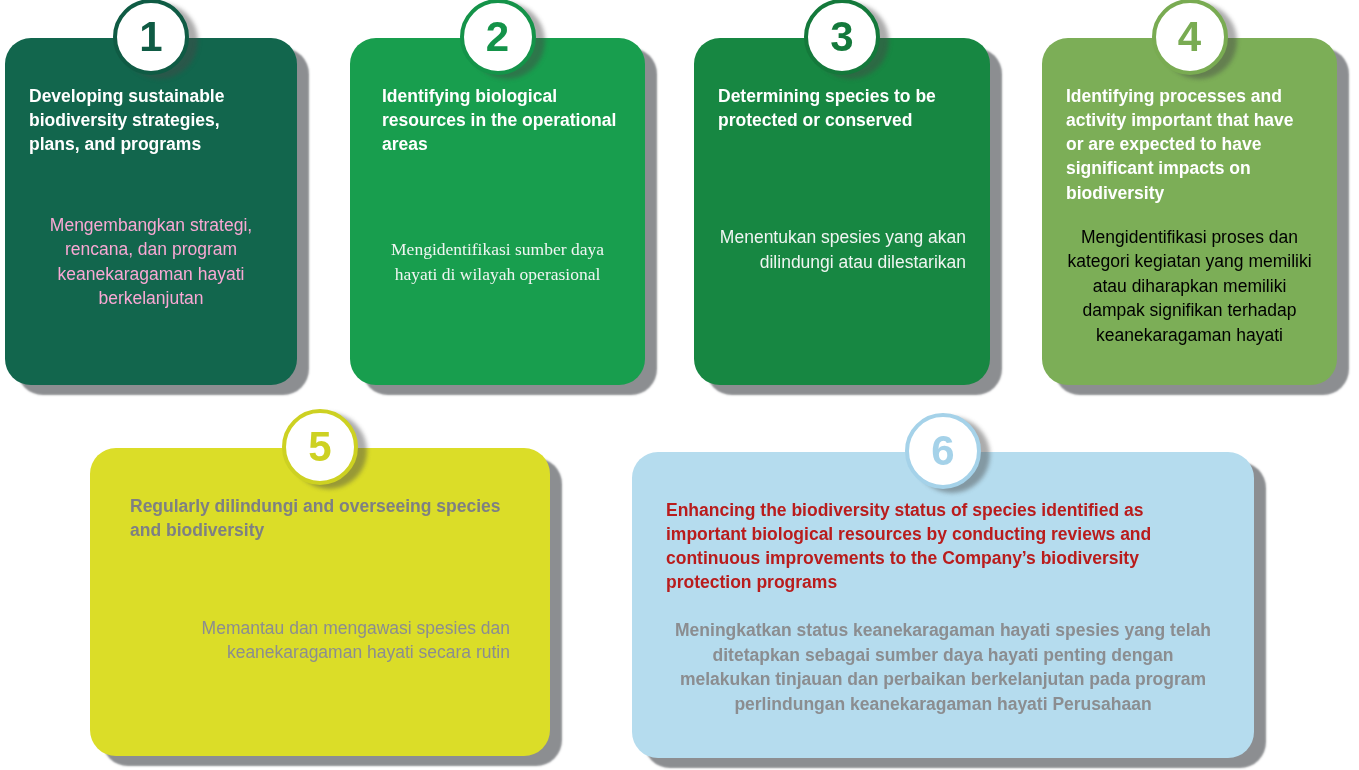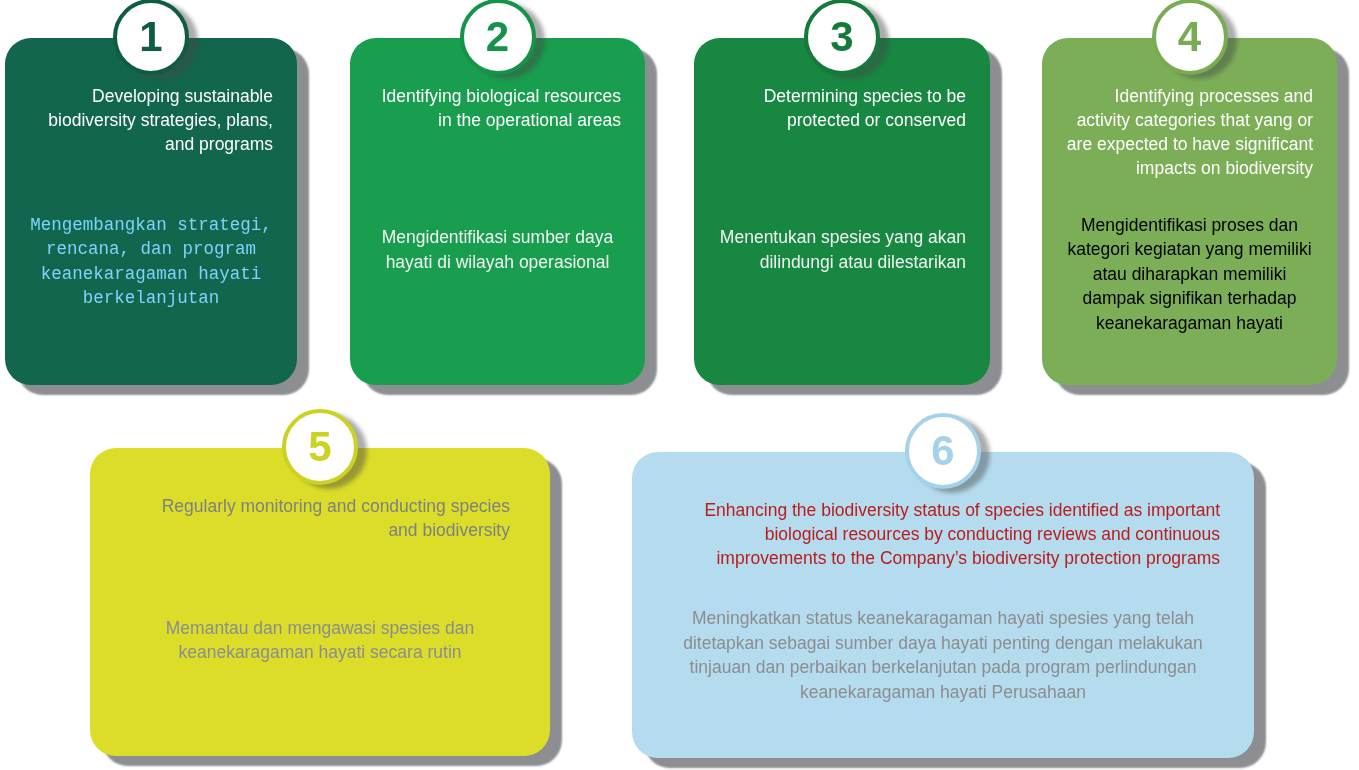--- a/index.html
+++ b/index.html
@@ -38,22 +38,22 @@
     align-items: center;
     justify-content: center;
     font-size: 42px;
     font-weight: 700;
     line-height: 1;
     box-shadow: 9px 4px 4px rgba(70, 70, 70, 0.45);
   }
   .card-title {
     margin: 0;
     font-size: 17.5px;
-    font-weight: 400;
-    text-align: right;
+    font-weight: 700;
+    text-align: left;
     line-height: 1.38;
   }
   .card-body {
     margin: auto 0;
     font-size: 17.5px;
     font-weight: 400;
     text-align: center;
     line-height: 1.4;
   }
   
@@ -67,56 +67,56 @@
 </head>
 <body>
 
 <div class="canvas">
 
   <section class="card card-pos-1" style="background: rgb(18, 102, 77);">
     <div class="badge" style="border-color: rgb(15, 91, 68); color: rgb(15, 91, 68);">
       <span>1</span>
     </div>
     <h3 class="card-title" style="color: rgb(255, 255, 255);">Developing sustainable biodiversity strategies, plans, and programs</h3>
-    <p class="card-body" style="color: #7dd3fc; font-family: Liberation Mono, monospace;">Mengembangkan strategi, rencana, dan program keanekaragaman hayati berkelanjutan</p>
+    <p class="card-body" style="color: #f9a8d4;">Mengembangkan strategi, rencana, dan program keanekaragaman hayati berkelanjutan</p>
   </section>
 
   <section class="card card-pos-2" style="background: rgb(24, 158, 78);">
     <div class="badge" style="border-color: rgb(20, 147, 73); color: rgb(20, 147, 73);">
       <span>2</span>
     </div>
-    <h3 class="card-title" style="color: rgb(255, 255, 255);">Identifying biological resources in the operational areas</h3>
-    <p class="card-body" style="color: rgb(240, 245, 242);">Mengidentifikasi sumber daya hayati di wilayah operasional</p>
+    <h3 class="card-title" style="color: rgb(255, 255, 255); margin-left: 8px;">Identifying biological resources in the operational areas</h3>
+    <p class="card-body" style="color: rgb(240, 245, 242); font-family: Liberation Serif, serif;">Mengidentifikasi sumber daya hayati di wilayah operasional</p>
   </section>
 
   <section class="card card-pos-3" style="background: rgb(23, 135, 66);">
     <div class="badge" style="border-color: rgb(20, 121, 59); color: rgb(20, 121, 59);">
       <span>3</span>
     </div>
     <h3 class="card-title" style="color: #ffffff;">Determining species to be protected or conserved</h3>
     <p class="card-body" style="color: rgb(240, 245, 242); text-align: right;">Menentukan spesies yang akan dilindungi atau dilestarikan</p>
   </section>
 
   <section class="card card-pos-4" style="background: rgb(124, 174, 87);">
     <div class="badge" style="border-color: rgb(121, 171, 82); color: rgb(121, 171, 82);">
       <span>4</span>
     </div>
-    <h3 class="card-title" style="color: rgb(255, 255, 255);">Identifying processes and activity categories that yang or are expected to have significant impacts on biodiversity</h3>
+    <h3 class="card-title" style="color: rgb(255, 255, 255);">Identifying processes and activity important that have or are expected to have significant impacts on biodiversity</h3>
     <p class="card-body" style="color: #000000;">Mengidentifikasi proses dan kategori kegiatan yang memiliki atau diharapkan memiliki dampak signifikan terhadap keanekaragaman hayati</p>
   </section>
 
   <section class="card card-pos-5" style="background: rgb(219, 221, 40);">
     <div class="badge" style="border-color: rgb(205, 209, 34); color: rgb(205, 209, 34);">
       <span>5</span>
     </div>
-    <h3 class="card-title" style="color: rgb(126, 128, 131);">Regularly monitoring and conducting species and biodiversity</h3>
-    <p class="card-body" style="color: rgb(139, 141, 144);">Memantau dan mengawasi spesies dan keanekaragaman hayati secara rutin</p>
+    <h3 class="card-title" style="color: rgb(126, 128, 131);">Regularly dilindungi and overseeing species and biodiversity</h3>
+    <p class="card-body" style="color: rgb(139, 141, 144); text-align: right;">Memantau dan mengawasi spesies dan keanekaragaman hayati secara rutin</p>
   </section>
 
   <section class="card card-pos-6" style="background: rgb(181, 220, 238);">
     <div class="badge" style="border-color: rgb(165, 210, 233); color: rgb(165, 210, 233);">
       <span>6</span>
     </div>
     <h3 class="card-title" style="color: #b91c1c;">Enhancing the biodiversity status of species identified as important biological resources by conducting reviews and continuous improvements to the Company’s biodiversity protection programs</h3>
-    <p class="card-body" style="color: rgb(139, 141, 144);">Meningkatkan status keanekaragaman hayati spesies yang telah ditetapkan sebagai sumber daya hayati penting dengan melakukan tinjauan dan perbaikan berkelanjutan pada program perlindungan keanekaragaman hayati Perusahaan</p>
+    <p class="card-body" style="color: rgb(139, 141, 144); font-weight: bold;">Meningkatkan status keanekaragaman hayati spesies yang telah ditetapkan sebagai sumber daya hayati penting dengan melakukan tinjauan dan perbaikan berkelanjutan pada program perlindungan keanekaragaman hayati Perusahaan</p>
   </section>
 
 </div>
 
 </body></html>

